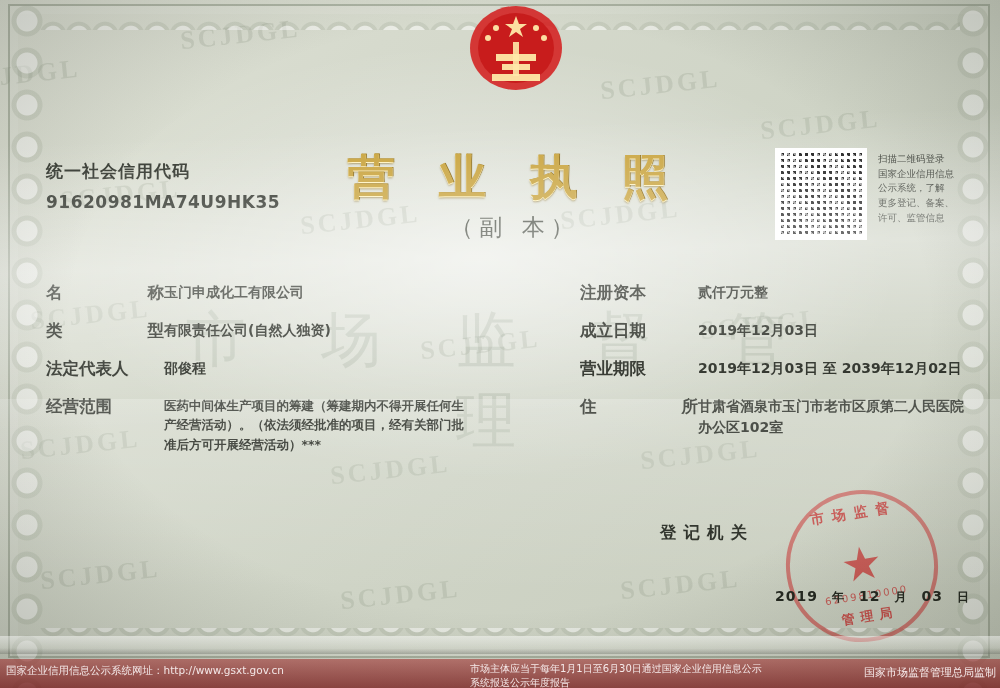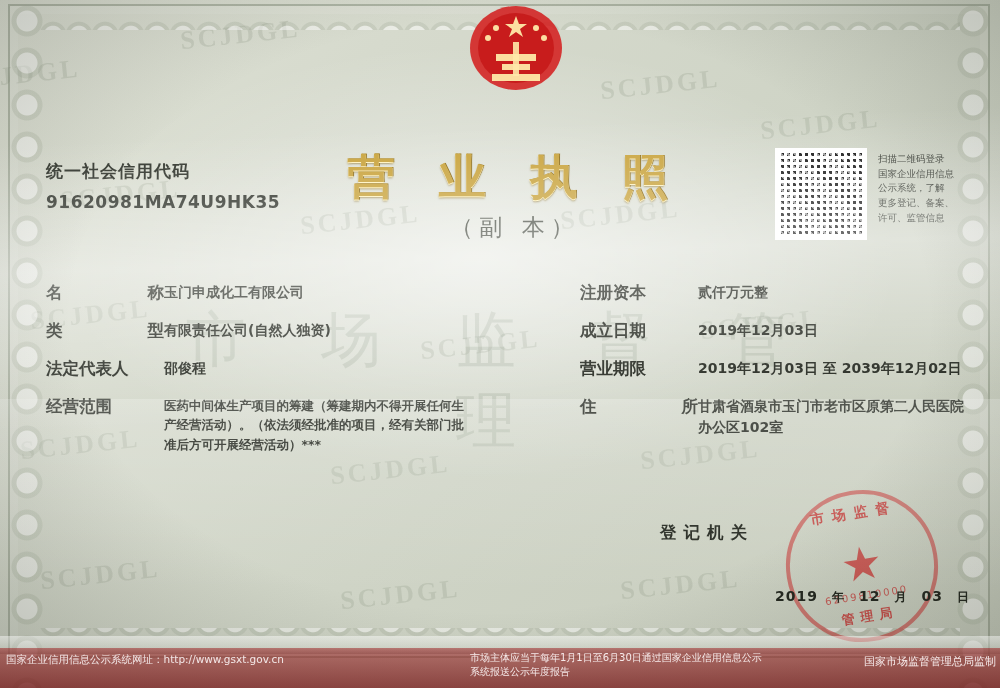--- a/index.html
+++ b/index.html
@@ -325,21 +325,21 @@
     letter-spacing: 2px;
     font-family: "DejaVu Sans", sans-serif;
   }
 
   
   .footer {
     position: absolute;
     left: 0;
     right: 0;
     bottom: 0;
-    height: 40px;
+    height: 29px;
     background: linear-gradient(180deg, rgba(160,40,40,0.55), rgba(120,25,25,0.75));
     overflow: hidden;
   }
   .footer-left {
     position: absolute;
     left: 6px;
     top: 4px;
     font-size: 10.5px;
     color: #f3e7e7;
     line-height: 1.35;

